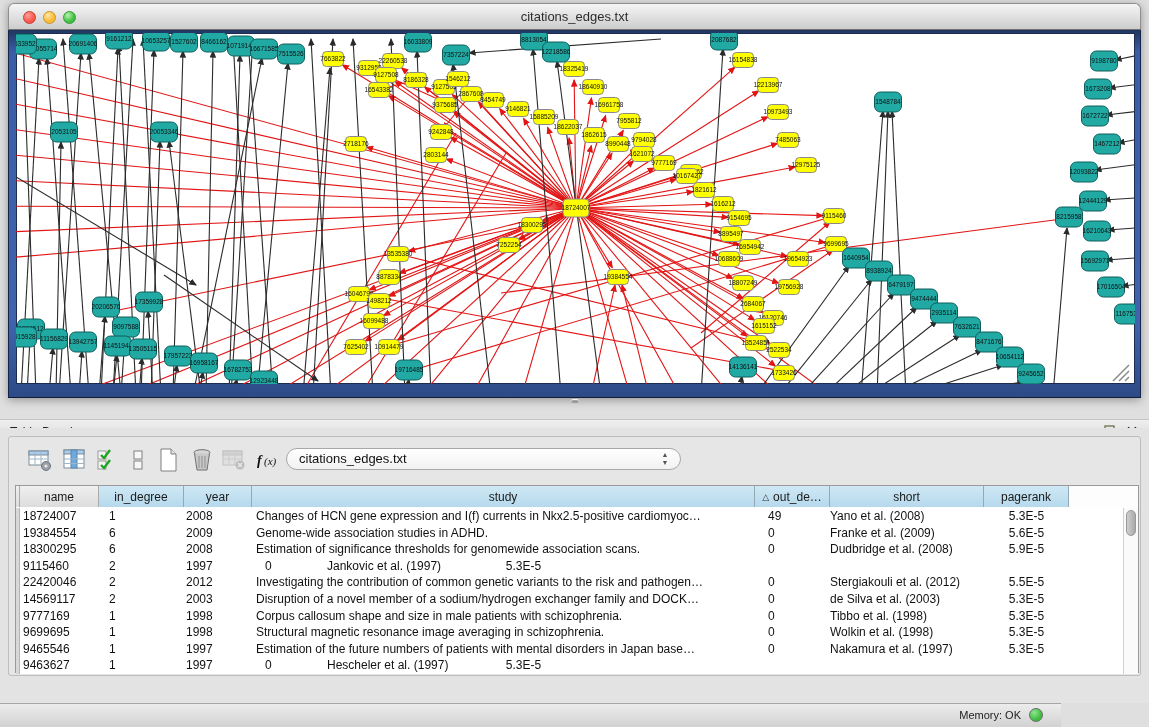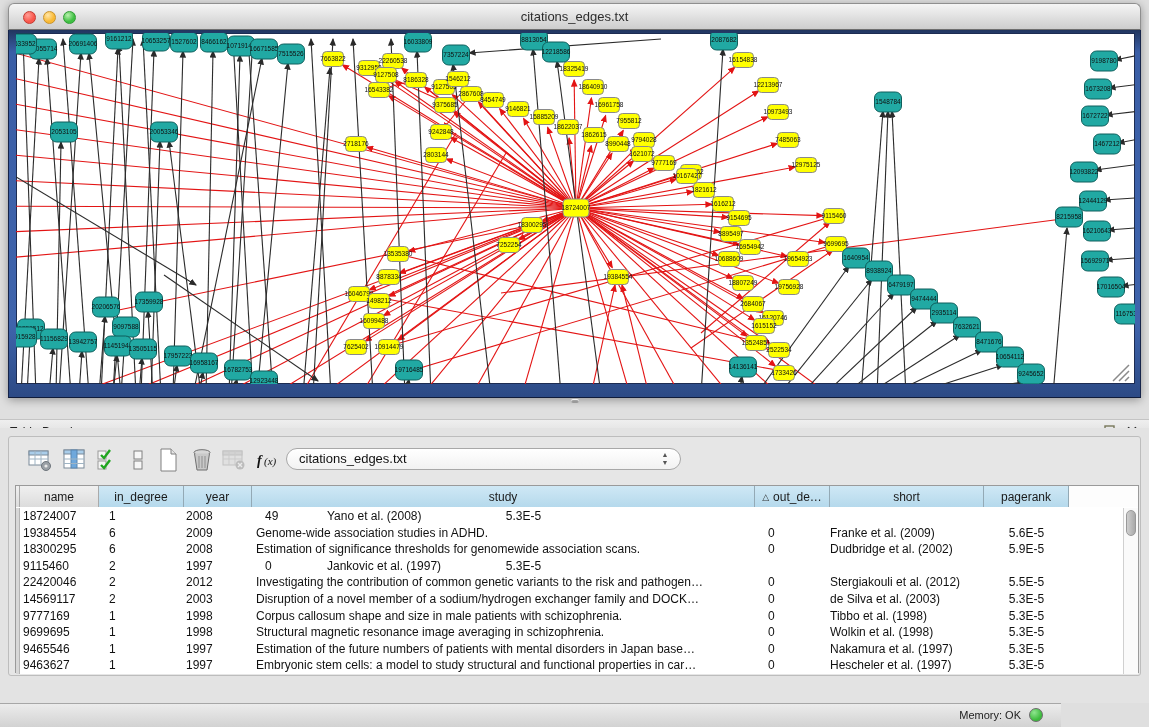--- a/index.html
+++ b/index.html
@@ -629,20 +629,21 @@
               <span>pagerank</span>
             </div>
           <div class="th fill" style="flex:1"></div>
         </div>
         <div id="rows">
             <div class="tr">
               <div class="td c-gut"></div>
               <div class="td c-name">18724007</div>
               <div class="td c-deg">1</div>
               <div class="td c-year">2008</div>
+              <div class="td c-title">Changes of HCN gene expression and I(f) currents in Nkx2.5-positive cardiomyoc…</div>
               <div class="td c-out">49</div>
               <div class="td c-short">Yano et al. (2008)</div>
               <div class="td c-pr">5.3E-5</div>
               <div class="td c-fill"></div>
             </div>
             <div class="tr">
               <div class="td c-gut"></div>
               <div class="td c-name">19384554</div>
               <div class="td c-deg">6</div>
               <div class="td c-year">2009</div>
@@ -652,21 +653,21 @@
               <div class="td c-pr">5.6E-5</div>
               <div class="td c-fill"></div>
             </div>
             <div class="tr">
               <div class="td c-gut"></div>
               <div class="td c-name">18300295</div>
               <div class="td c-deg">6</div>
               <div class="td c-year">2008</div>
               <div class="td c-title">Estimation of significance thresholds for genomewide association scans.</div>
               <div class="td c-out">0</div>
-              <div class="td c-short">Dudbridge et al. (2002)</div>
+              <div class="td c-short">Dudbridge et al. (2008)</div>
               <div class="td c-pr">5.9E-5</div>
               <div class="td c-fill"></div>
             </div>
             <div class="tr">
               <div class="td c-gut"></div>
               <div class="td c-name">9115460</div>
               <div class="td c-deg">2</div>
               <div class="td c-year">1997</div>
               <div class="td c-out">0</div>
               <div class="td c-short">Jankovic et al. (1997)</div>
@@ -726,21 +727,20 @@
               <div class="td c-out">0</div>
               <div class="td c-short">Nakamura et al. (1997)</div>
               <div class="td c-pr">5.3E-5</div>
               <div class="td c-fill"></div>
             </div>
             <div class="tr">
               <div class="td c-gut"></div>
               <div class="td c-name">9463627</div>
               <div class="td c-deg">1</div>
               <div class="td c-year">1997</div>
-              <div class="td c-title">Embryonic stem cells: a model to study structural and functional properties in car…</div>
               <div class="td c-out">0</div>
               <div class="td c-short">Hescheler et al. (1997)</div>
               <div class="td c-pr">5.3E-5</div>
               <div class="td c-fill"></div>
             </div>
           </div>
         <div id="vscroll">
           <div id="vthumb"></div>
         </div>
       </div>

